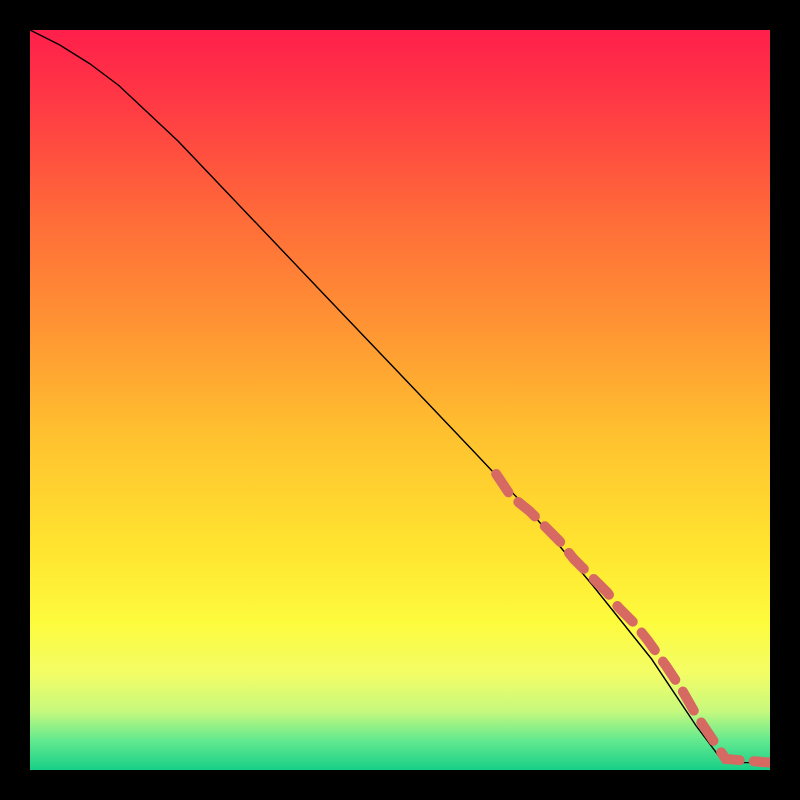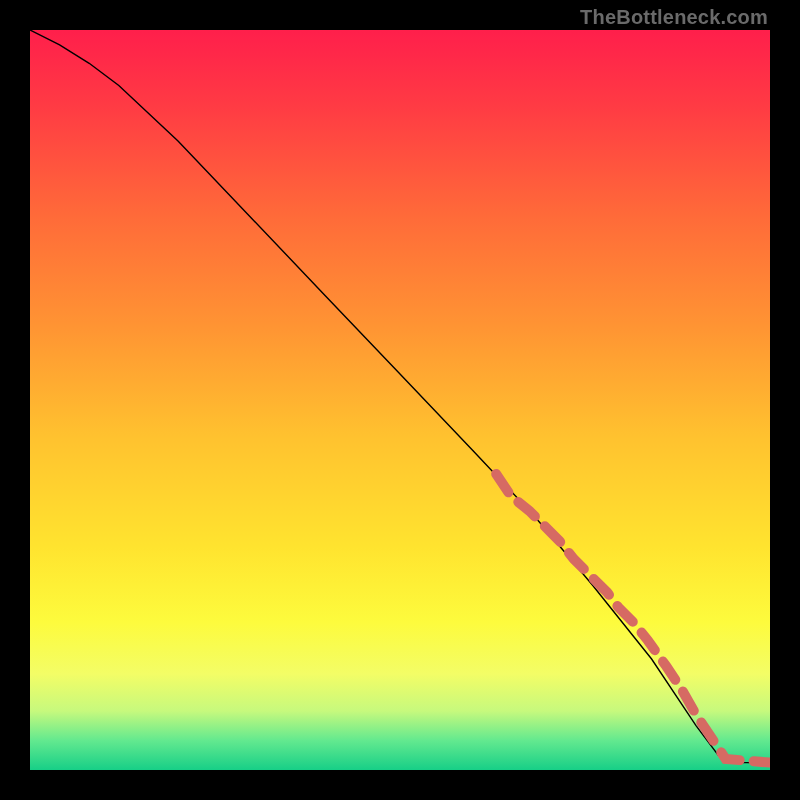--- a/index.html
+++ b/index.html
@@ -40,21 +40,20 @@
     font-size: 20px;
     font-weight: 600;
     letter-spacing: 0.2px;
     user-select: none;
   }
 </style>
 </head>
 <body>
 
 <div class="stage">
-  <div class="watermark">TheBottleneck.com</div>
   <div class="plot">
     <svg class="grad" viewBox="0 0 740 740" preserveAspectRatio="none">
       <defs>
         <linearGradient id="bg-grad" x1="0" y1="0" x2="0" y2="1">
             <stop offset="0%" stop-color="#ff1f4b"></stop>
             <stop offset="10%" stop-color="#ff3a44"></stop>
             <stop offset="25%" stop-color="#ff6a39"></stop>
             <stop offset="40%" stop-color="#ff9433"></stop>
             <stop offset="55.00000000000001%" stop-color="#ffc22f"></stop>
             <stop offset="70%" stop-color="#ffe42f"></stop>

